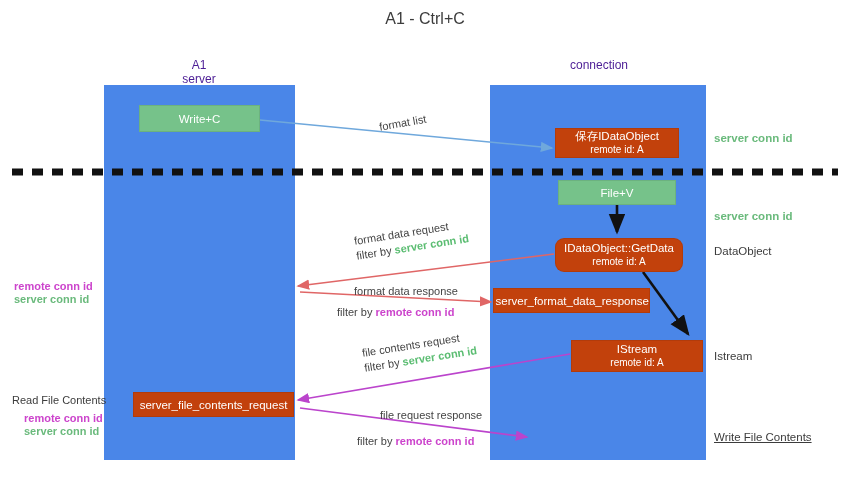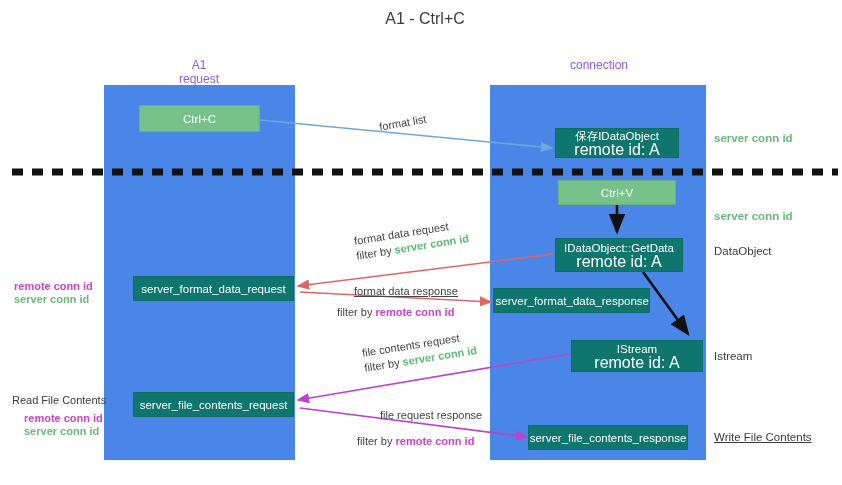--- a/index.html
+++ b/index.html
@@ -16,40 +16,40 @@
   .abs{position:absolute;}
 
   
   .title{
     left:0;top:8px;width:842px;text-align:center;
     font-size:16px;line-height:21px;color:#3c3c3c;
   }
 
   
   .colhead{
-    text-align:center;font-size:12px;line-height:14px;color:#8b5cf6;
+    text-align:center;font-size:12px;line-height:14px;color:#4c1d95;
   }
 
   
   .lane{
     background:#4a86e8;
   }
 
   
   .box{
     box-sizing:border-box;
     display:flex;flex-direction:column;
     align-items:center;justify-content:center;
     color:#ffffff;font-size:11.5px;line-height:14px;
     text-align:center;
     border:1px solid rgba(0,0,0,.08);
   }
   .box.green{background:#76c28a;}
-  .box.orange{background:#0f766e;}
-  .box .l2{font-size:16px;}
+  .box.orange{background:#c2410c;}
+  .box .l2{font-size:10px;}
 
   
   .edgelabel{
     font-size:11px;line-height:15px;color:#444;white-space:nowrap;
   }
   .edgelabel .hl-green{color:#5bbd72;font-weight:bold;}
   .rot-up{transform:rotate(-9deg);transform-origin:0 0;}
   .rot-up-s{transform:rotate(-10deg);transform-origin:0 0;}
 
   .flat{font-size:11px;line-height:15px;color:#444;white-space:nowrap;}
@@ -67,21 +67,21 @@
 <body>
 
 <div id="stage">
 
   <div class="abs title">
     <div>A1 - Ctrl+C</div>
   </div>
 
   <div class="abs colhead" style="left:130px;top:58px;width:130px;">
     <div>A1</div>
-    <div>request</div>
+    <div>server</div>
   </div>
   <div class="abs colhead" style="left:530px;top:58px;width:130px;">
     <div>connection</div>
   </div>
 
   <div class="abs lane" style="left:100px;top:85px;width:191px;height:375px;"></div>
   <div class="abs lane" style="left:486px;top:85px;width:216px;height:375px;"></div>
 
   <svg id="wires" viewBox="0 0 842 485">
     <defs>
@@ -110,68 +110,62 @@
     <path d="M550,254 L294,286" stroke="#e06666" stroke-width="1.6" fill="none" marker-end="url(#ah-red)"></path>
 
     <path d="M296,292 L487,302" stroke="#e06666" stroke-width="1.6" fill="none" marker-end="url(#ah-red)"></path>
 
     <path d="M566,354 L294,400" stroke="#bb44cc" stroke-width="1.6" fill="none" marker-end="url(#ah-pink)"></path>
 
     <path d="M296,408 L523,437" stroke="#bb44cc" stroke-width="1.6" fill="none" marker-end="url(#ah-pink)"></path>
   </svg>
 
   <div class="abs box green" style="left:135px;top:105px;width:121px;height:27px;">
-    <span>Ctrl+C</span>
+    <span>Write+C</span>
   </div>
 
   <div class="abs box orange" style="left:551px;top:128px;width:124px;height:30px;">
     <span>保存IDataObject</span>
     <span class="l2">remote id: A</span>
   </div>
 
   <div class="abs box green" style="left:554px;top:180px;width:118px;height:25px;">
-    <span>Ctrl+V</span>
+    <span>File+V</span>
   </div>
 
-  <div class="abs box orange" style="left:551px;top:238px;width:128px;height:34px;">
+  <div class="abs box orange" style="left:551px;top:238px;width:128px;height:34px;border-radius:9px;">
     <span>IDataObject::GetData</span>
     <span class="l2">remote id: A</span>
   </div>
 
   <div class="abs box orange" style="left:567px;top:340px;width:132px;height:32px;">
     <span>IStream</span>
     <span class="l2">remote id: A</span>
   </div>
 
-  <div class="abs box orange" style="left:129px;top:276px;width:161px;height:25px;">
-    <span>server_format_data_request</span>
-  </div>
 
   <div class="abs box orange" style="left:489px;top:288px;width:157px;height:25px;align-items:flex-end;">
     <span>server_format_data_response</span>
   </div>
 
   <div class="abs box orange" style="left:129px;top:392px;width:161px;height:25px;text-align:right;">
     <span>server_file_contents_request</span>
   </div>
 
-  <div class="abs box orange" style="left:524px;top:425px;width:160px;height:25px;">
-    <span>server_file_contents_response</span>
-  </div>
 
   <div class="abs edgelabel rot-up-s" style="left:374px;top:120px;">
     <span>format list</span>
   </div>
 
   <div class="abs edgelabel rot-up" style="left:349px;top:234px;">
     <div>format data request</div>
     <div><span>filter by </span><span class="hl-green">server conn id</span></div>
   </div>
 
-  <div class="abs flat" style="left:350px;top:284px;text-decoration:underline;">
+  <div class="abs flat" style="left:350px;top:284px;">
     <span>format data response</span>
   </div>
   <div class="abs flat" style="left:333px;top:305px;">
     <span>filter by </span><span class="hl-pink">remote conn id</span>
   </div>
 
   <div class="abs edgelabel rot-up" style="left:357px;top:346px;">
     <div>file contents request</div>
     <div><span>filter by </span><span class="hl-green">server conn id</span></div>
   </div>

